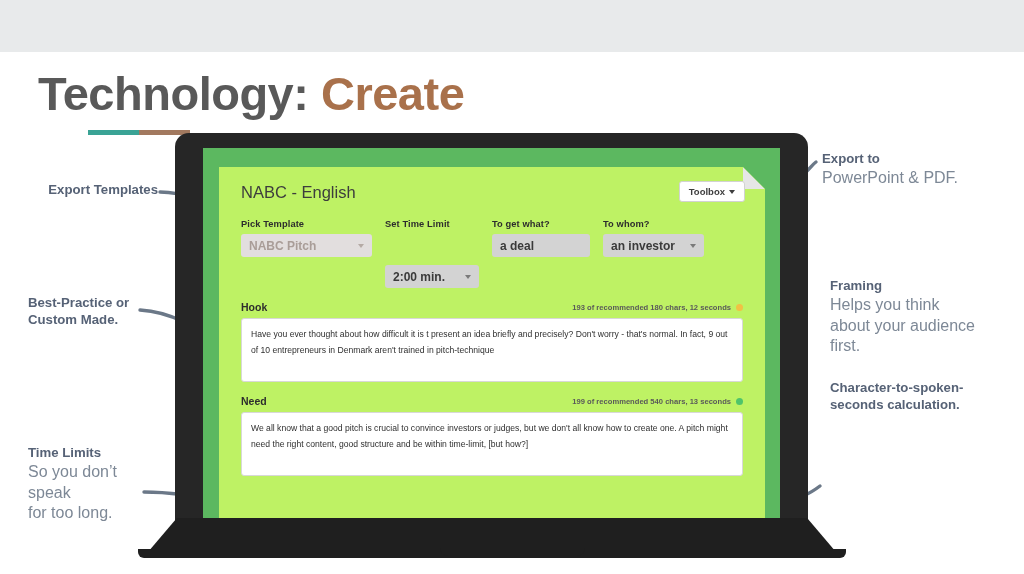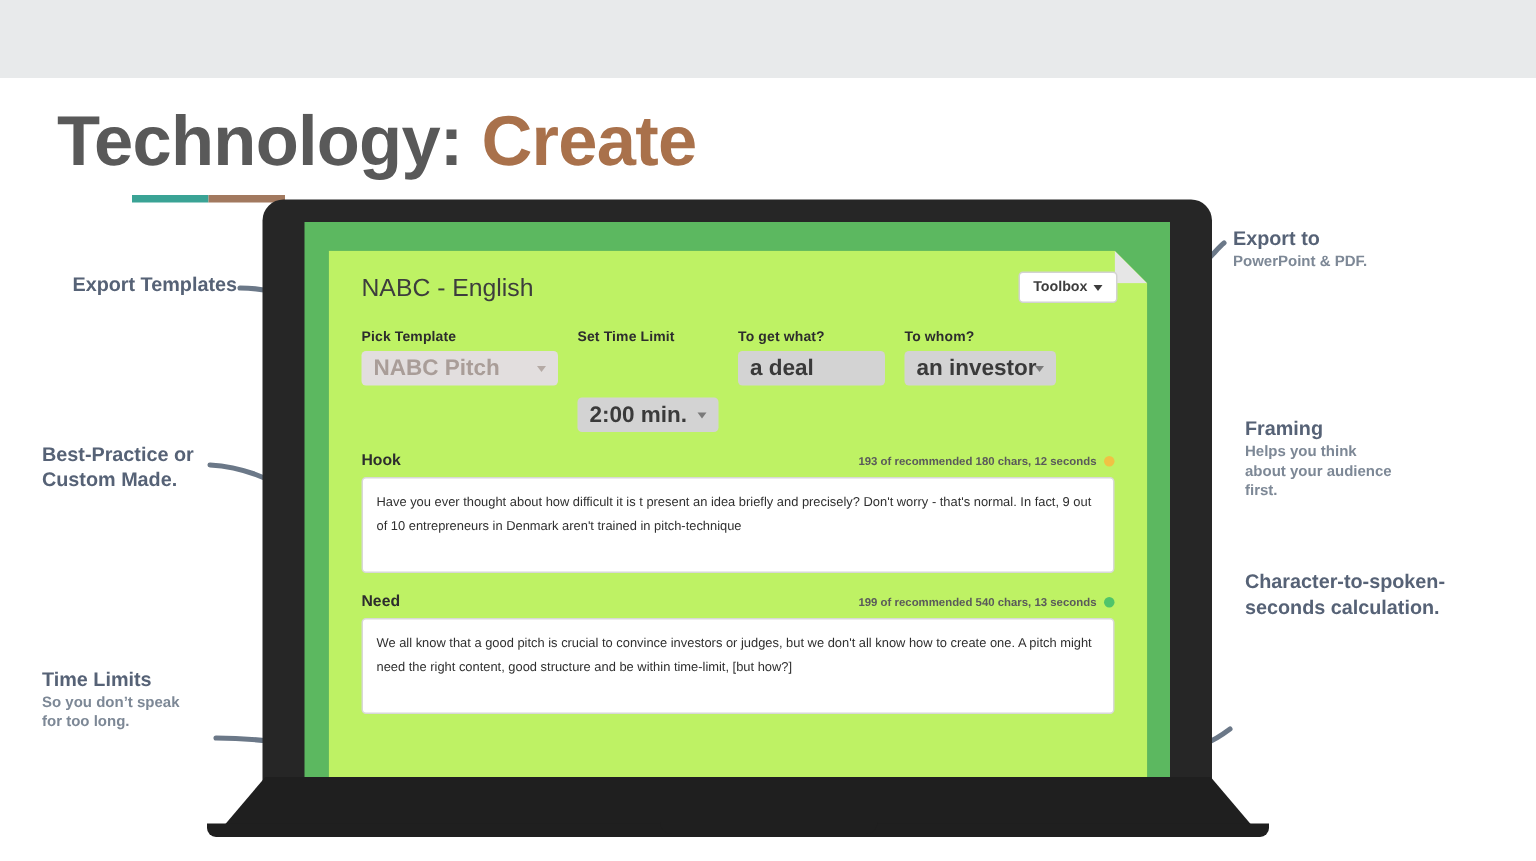--- a/index.html
+++ b/index.html
@@ -92,21 +92,21 @@
   .field-row { display: flex; padding: 6px 22px 0 22px; gap: 13px; }
   .field { display: flex; flex-direction: column; }
   .field.w-a { width: 131px; }
   .field.w-b { width: 94px; gap: 31px; }
   .field.w-c { width: 101px; }
   .field.w-d { width: 98px; }
   .field-label { font-size: 9.3px; font-weight: bold; color: #2d2d2d; margin-bottom: 5px; letter-spacing: .1px; }
   .select {
     position: relative; height: 23px; border-radius: 3px; background: #d3d3d3;
     display: flex; align-items: center; padding: 0 8px;
-    font-size: 15px; font-weight: bold; color: #3a3a3a; cursor: pointer;
+    font-size: 12px; font-weight: bold; color: #3a3a3a; cursor: pointer;
   }
   .select.muted { background: #e2dede; color: #a99d98; }
   .select .sel-caret {
     position: absolute; right: 8px; top: 50%; transform: translateY(-50%);
     width: 0; height: 0; border-left: 3.5px solid transparent; border-right: 3.5px solid transparent; border-top: 4px solid #7a7a7a;
   }
   .select.muted .sel-caret { border-top-color: #b5aaa5; }
 
   
   .section { padding: 13px 22px 0 22px; }
@@ -137,21 +137,21 @@
   .t-sep { color: #555; }
   .t-tot { color: #555; }
   .foot-actions { margin-left: auto; display: flex; gap: 8px; }
   .btn { border: none; border-radius: 4px; font-size: 10px; font-weight: bold; cursor: pointer; padding: 0 14px; height: 26px; }
   .btn-save { background: #eec13e; color: #4a3c10; }
   .btn-practice { background: #5cc46a; color: #ffffff; padding: 0 16px; }
 
   
   .anno { position: absolute; color: #5d6b7d; }
   .anno .hd { font-weight: bold; color: #566276; font-size: 13.2px; line-height: 1.28; }
-  .anno .sb { font-weight: bold; color: #7d8896; font-size: 10px; line-height: 1.3; }
+  .anno .sb { font-weight: normal; color: #7d8896; font-size: 16px; line-height: 1.3; }
   .anno.right .hd, .anno.right .sb { text-align: left; }
 
   .leader-svg { position: absolute; left: 0; top: 0; width: 1024px; height: 574px; pointer-events: none; }
 </style>
 </head>
 <body>
 
 <div id="root">
 
   <div class="top-band"></div>

